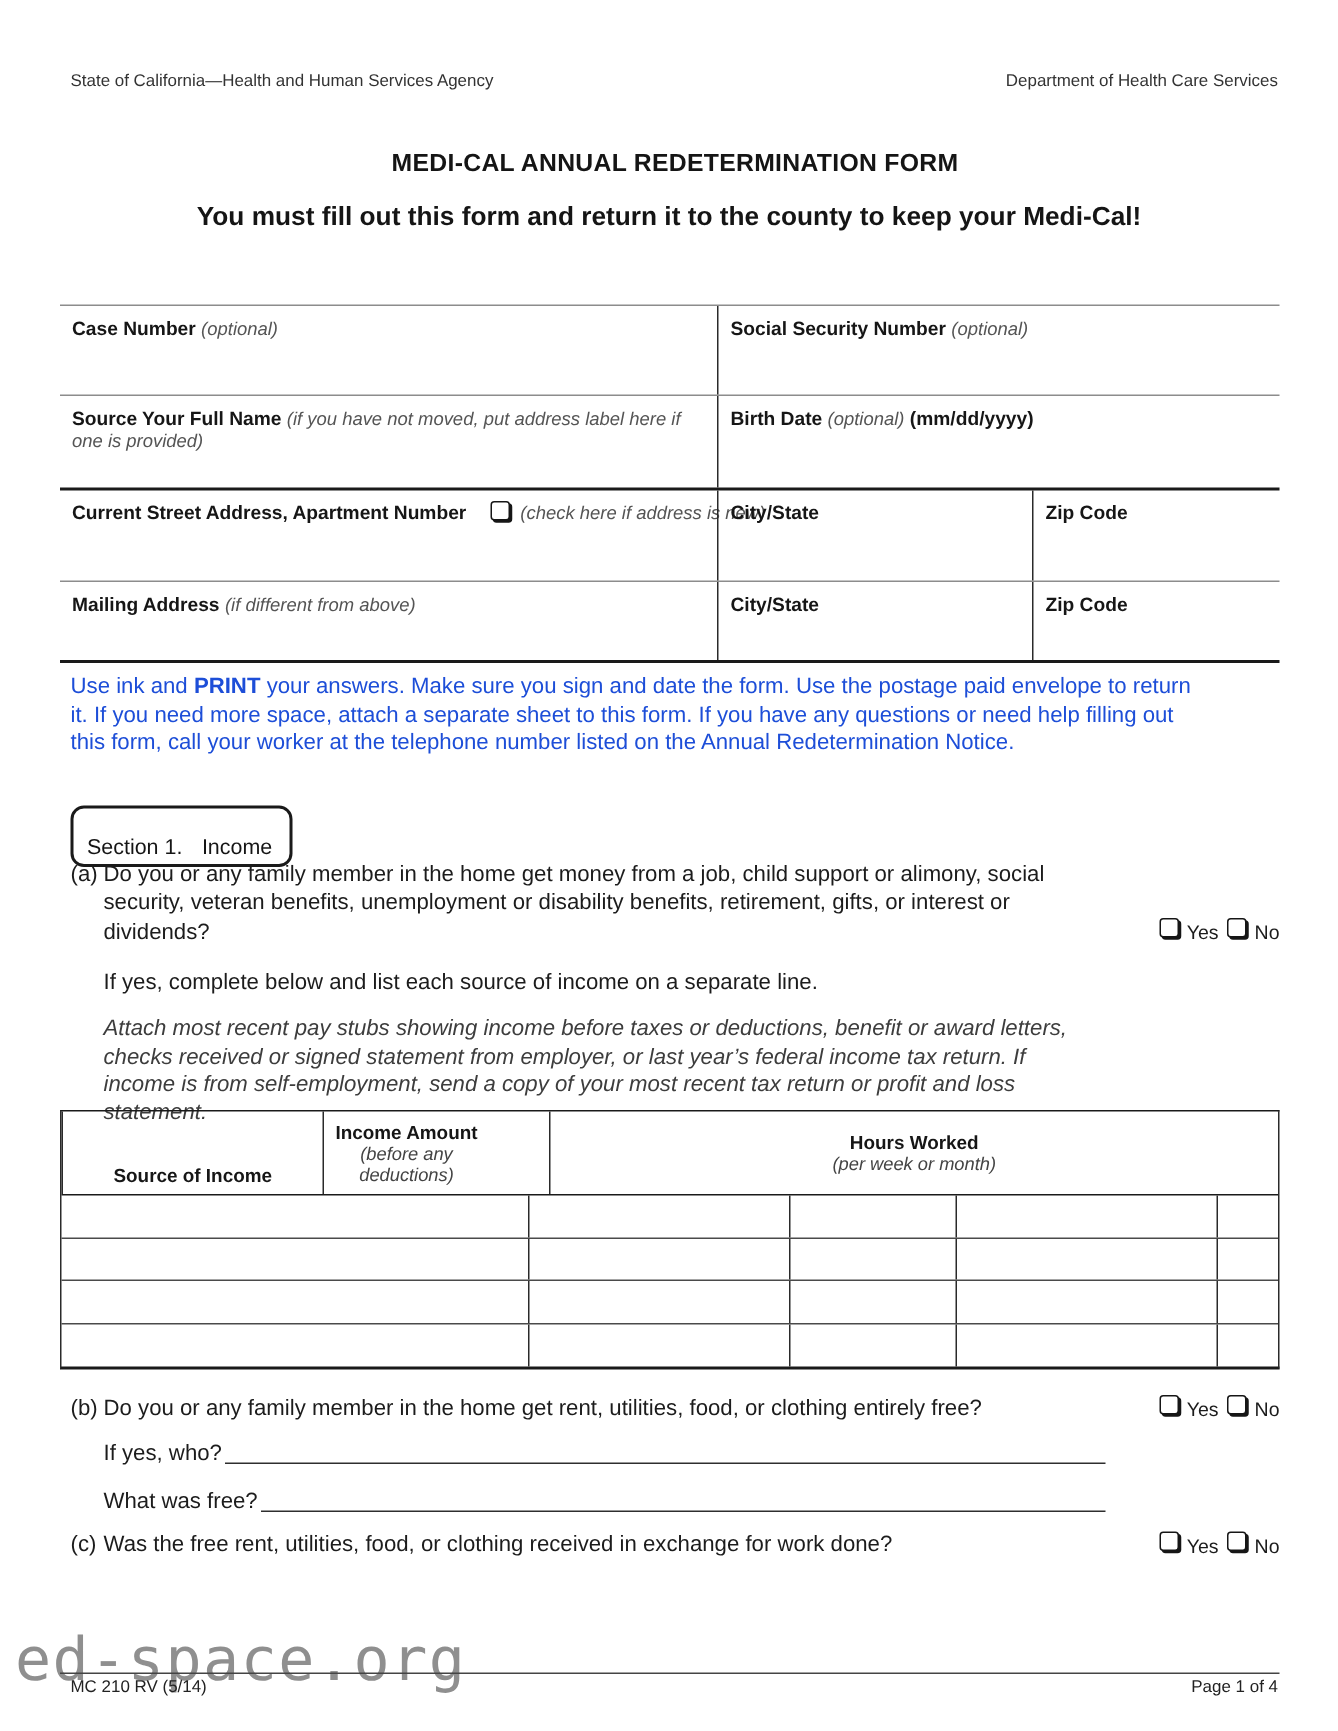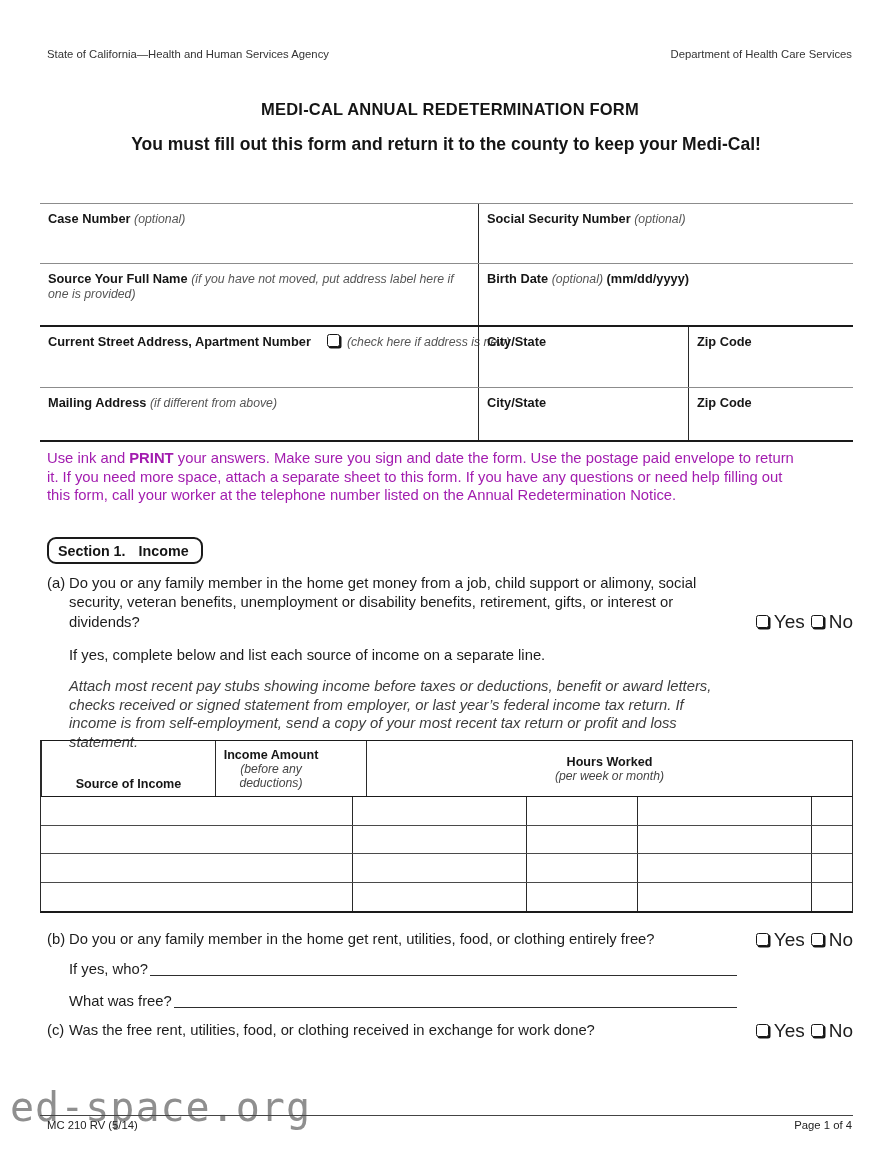--- a/index.html
+++ b/index.html
@@ -27,32 +27,32 @@
   .wD{width:165px;flex:none;}
   .lbl{font-weight:bold;color:#161616;}
   .note{font-style:italic;color:#555;font-size:12.3px;}
   .street-flex{display:flex;align-items:center;white-space:nowrap;}
 
   
   .cb{width:11px;height:11px;border:1.7px solid #161616;border-radius:2.5px;box-shadow:1.5px 1.5px 0 #161616;background:#fff;display:inline-block;flex:none;}
   .street-flex .cb{margin:0 7px 2px 16px;}
 
   
-  .instructions{position:absolute;top:449px;left:47px;width:762px;font-size:14.8px;line-height:18.7px;color:#a21caf;}
+  .instructions{position:absolute;top:449px;left:47px;width:762px;font-size:14.8px;line-height:18.7px;color:#1d4ed8;}
   .instructions b{font-weight:bold;}
 
   
-  .section-box{position:absolute;top:537px;left:47px;display:inline-block;border:2px solid #1a1a1a;border-radius:9px;padding:4px 12px 3px 9px;font-weight:bold;font-size:14.3px;color:#151515;}
+  .section-box{position:absolute;top:537px;left:47px;display:inline-block;border:2px solid #1a1a1a;border-radius:9px;padding:18px 12px 3px 9px;font-weight:normal;font-size:14.3px;color:#151515;}
   .section-box .sec-num{margin-right:13px;}
 
   
   .question{position:absolute;left:47px;right:39px;font-size:14.8px;line-height:19.3px;}
   .qlabel{position:absolute;left:0;top:0;}
   .qtext{margin-left:22px;}
-  .yesno{position:absolute;right:0;display:inline-flex;align-items:center;font-size:19px;}
+  .yesno{position:absolute;right:0;display:inline-flex;font-size:13px;}
   .yesno .cb{margin-right:5px;}
   .yesno .opt2{margin-left:6px;}
   .subline{position:absolute;left:69px;font-size:14.8px;}
   .attach-note{position:absolute;top:677px;left:69px;width:648px;font-style:italic;color:#3d3d3d;font-size:14.8px;line-height:18.7px;}
 
   
   .inc-table{position:absolute;top:740px;left:40px;width:813px;border:1.2px solid #2a2a2a;border-top:1.6px solid #1a1a1a;border-bottom:2px solid #1a1a1a;box-sizing:border-box;}
   .inc-head{display:flex;height:56px;border-bottom:1.6px solid #1a1a1a;box-sizing:border-box;}
   .inc-row{display:flex;height:28.5px;border-bottom:1.4px solid #4a4a4a;box-sizing:border-box;}
   .inc-row:last-child{border-bottom:none;}

